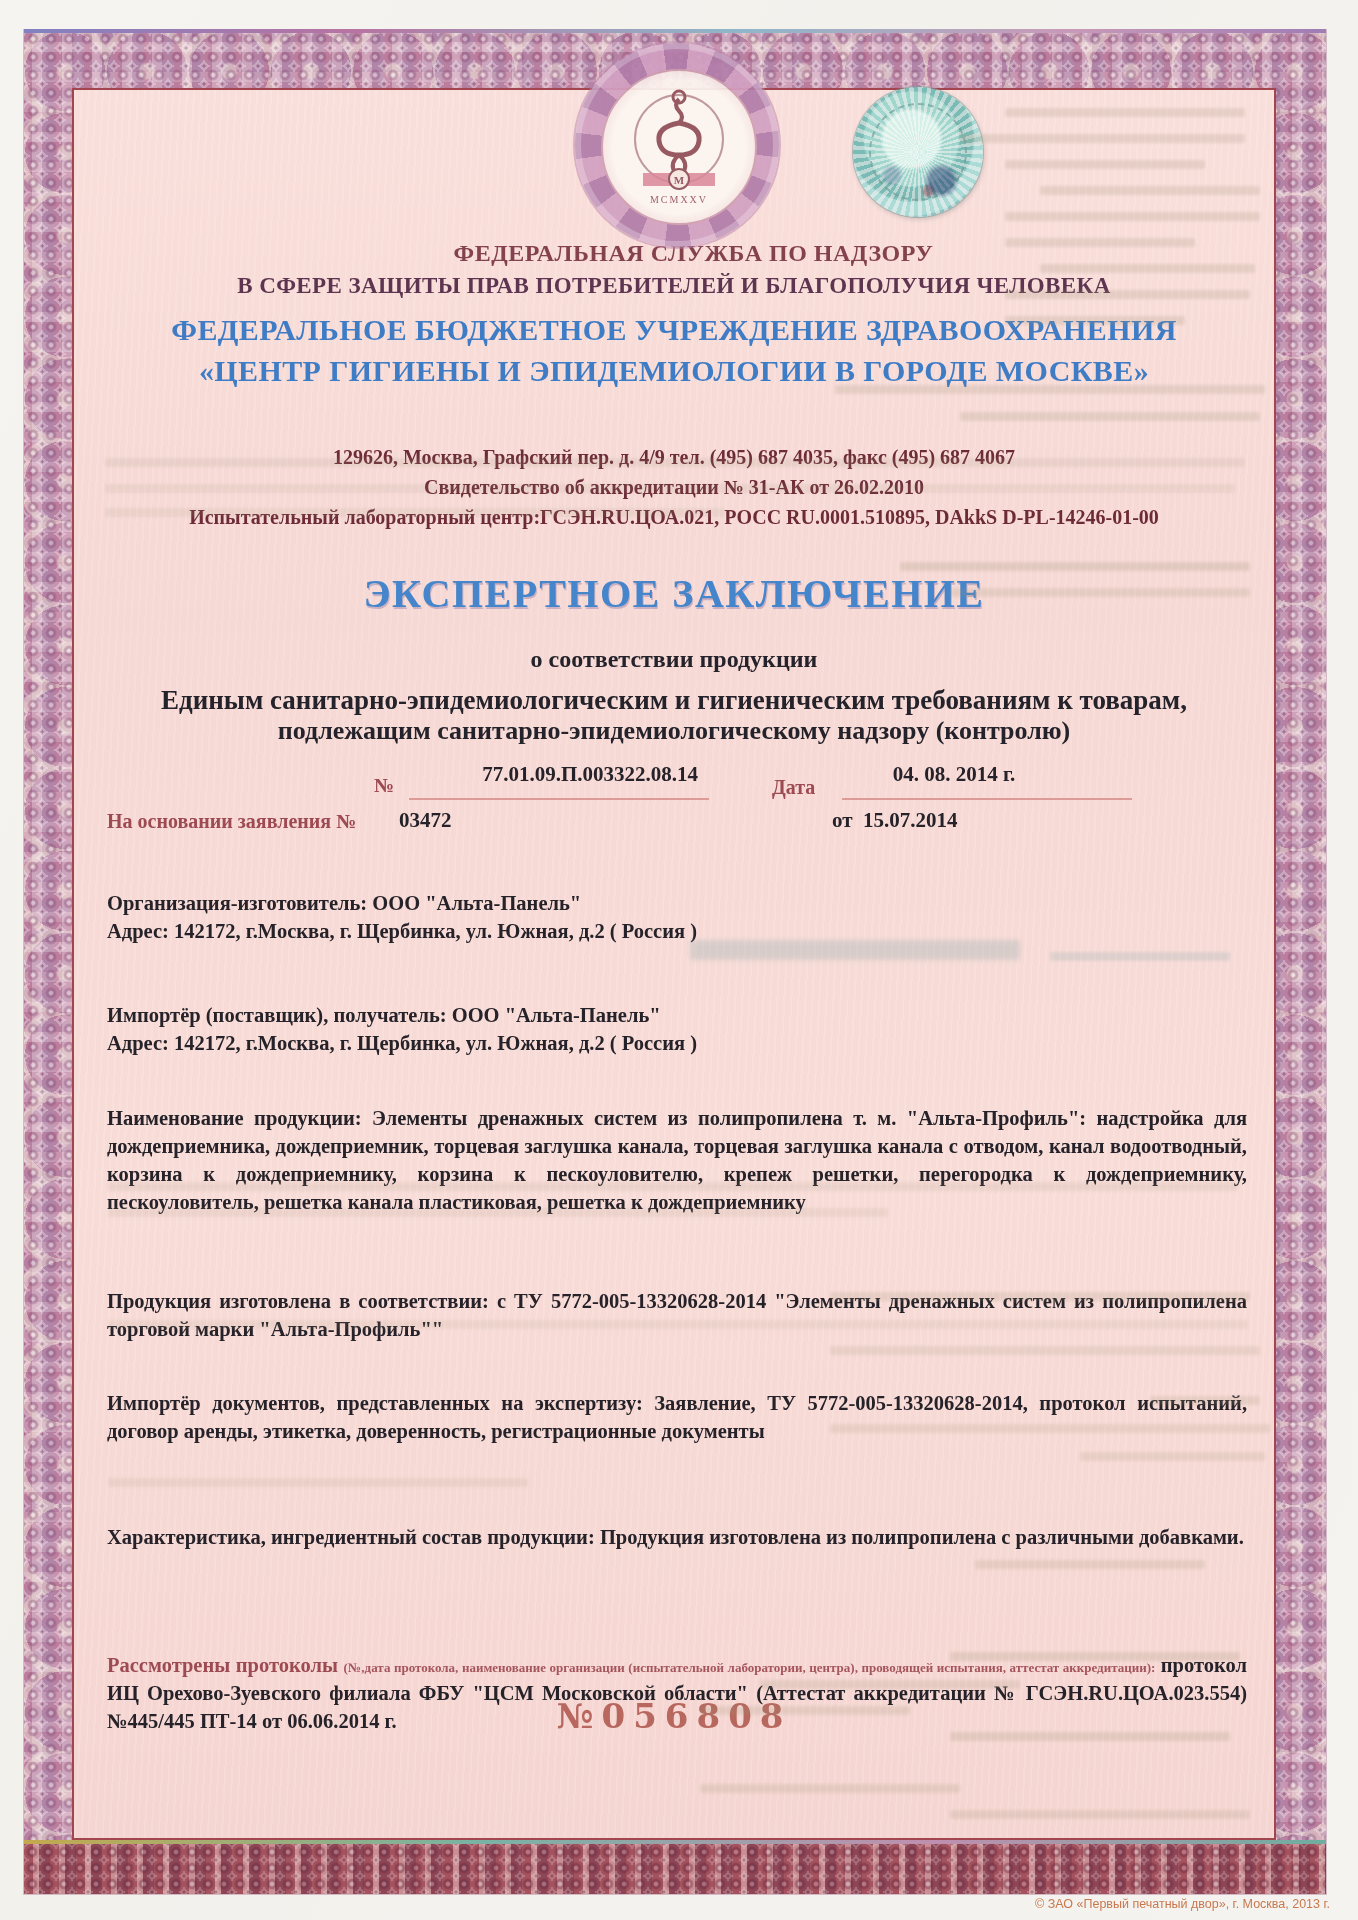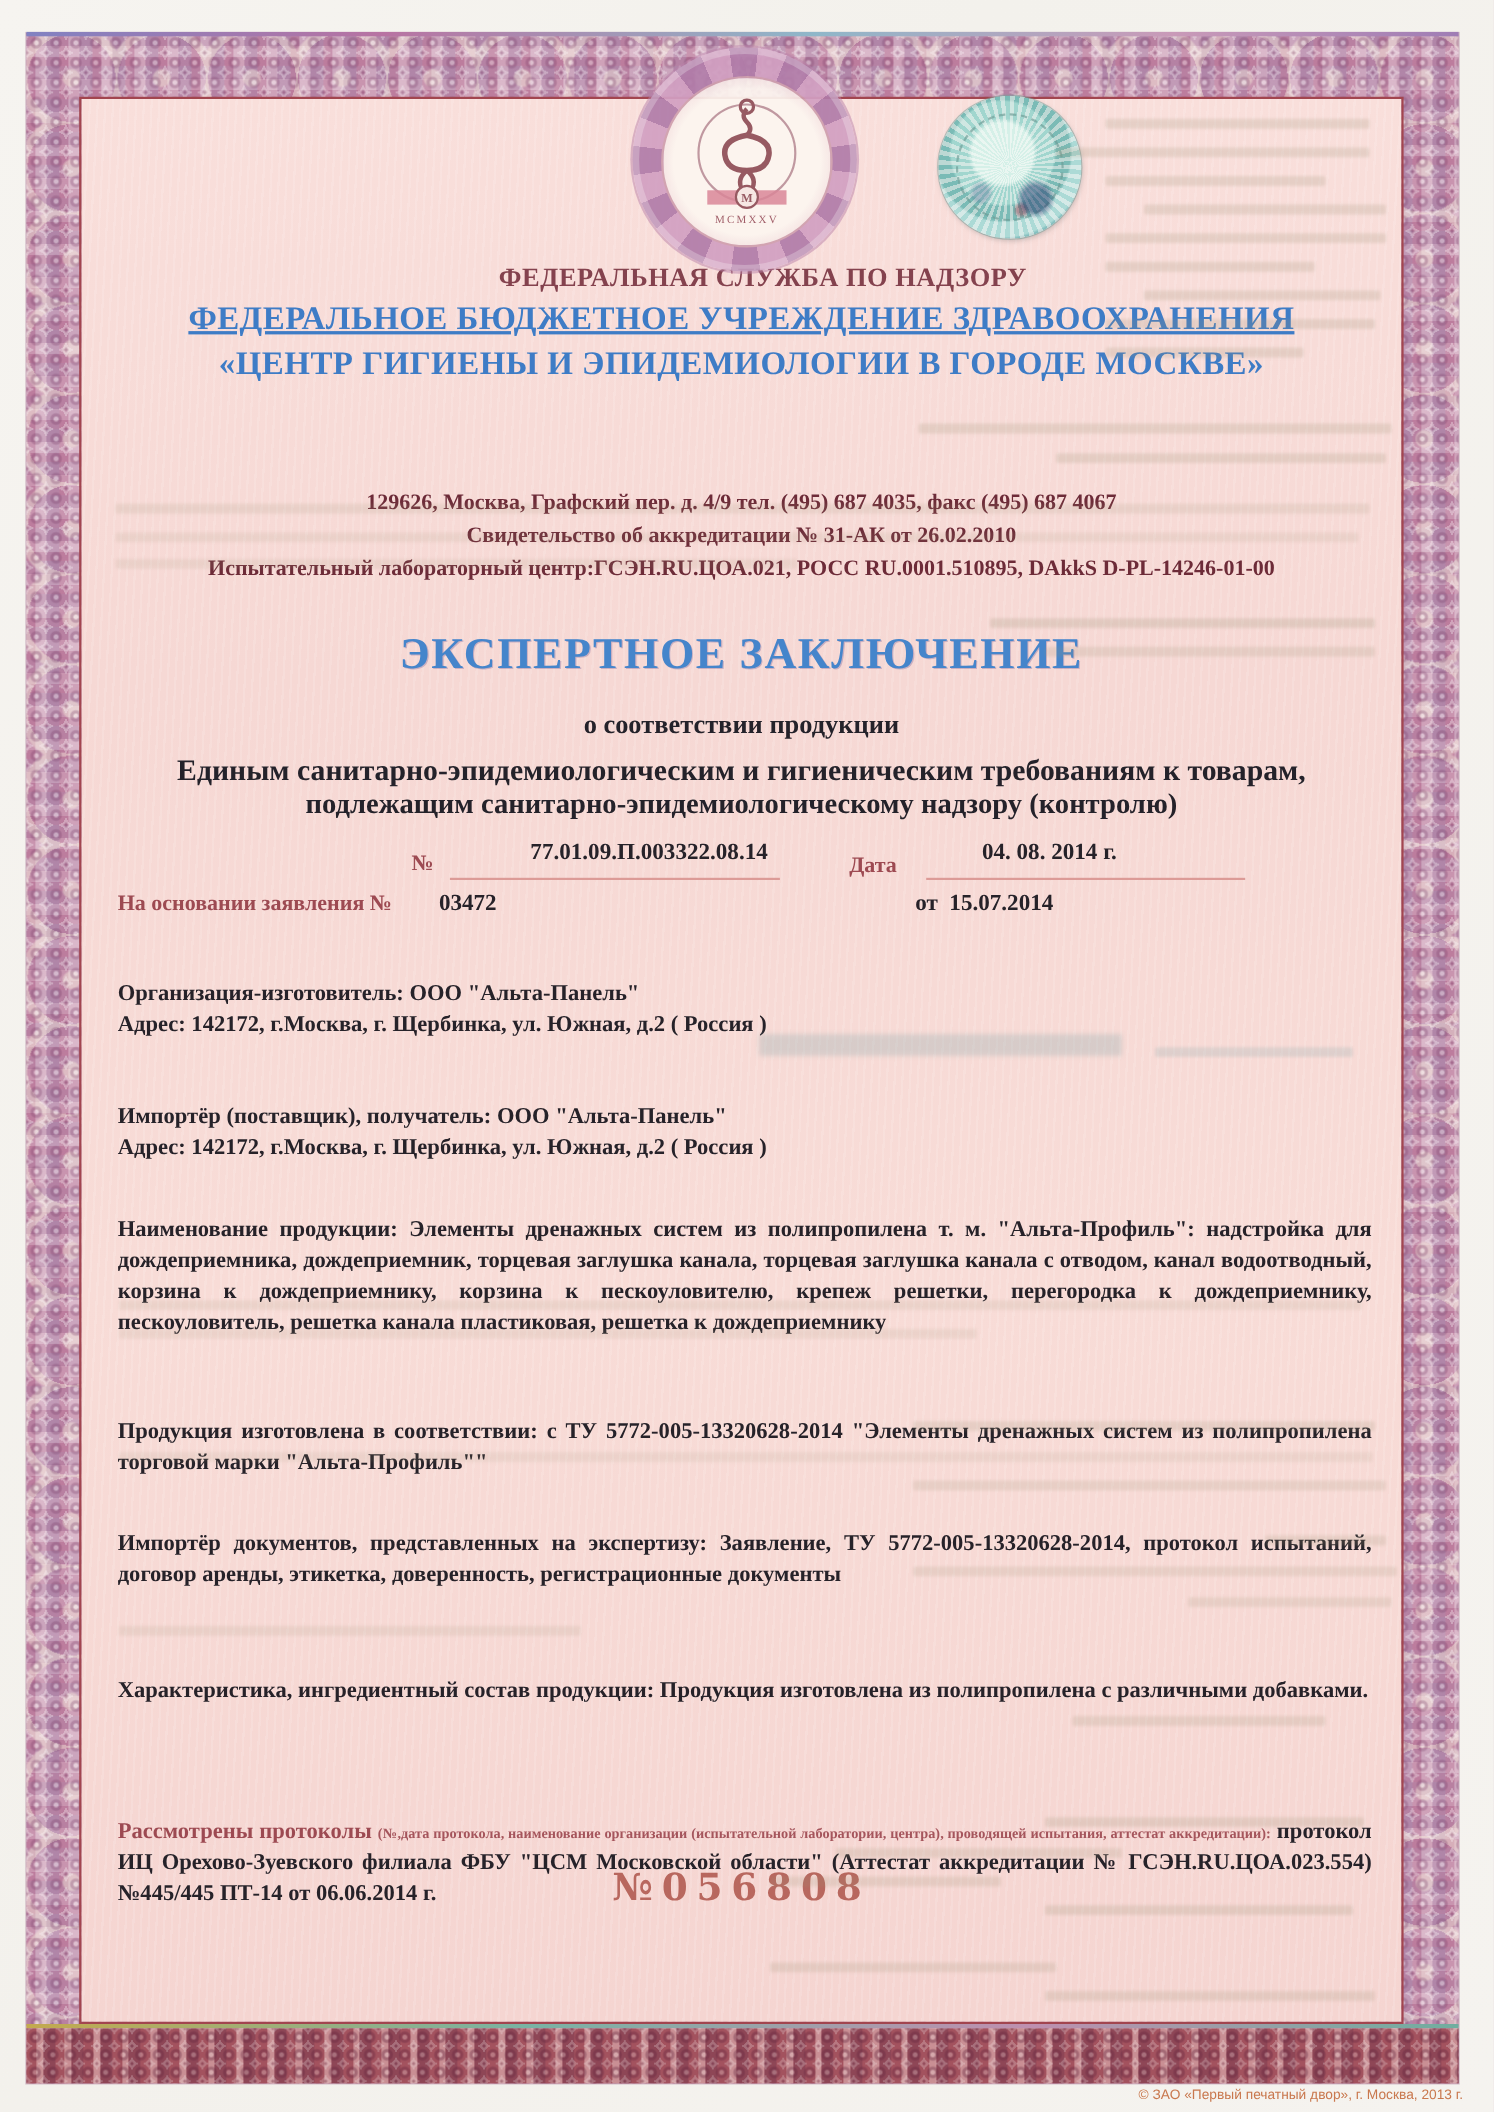--- a/index.html
+++ b/index.html
@@ -97,21 +97,22 @@
 
   <div class="band"></div>
   <div class="edge-top"></div>
   <div class="edge-bottom"></div>
   <div class="band-bottom"></div>
 
   <div class="content">
 
     <div class="center" style="top:150px;">
       <div class="h1" style="margin-bottom:6px;margin-left:39px;">ФЕДЕРАЛЬНАЯ СЛУЖБА ПО НАДЗОРУ</div>
-      <div class="h3" style="margin-bottom:7px;text-decoration:underline;">ФЕДЕРАЛЬНОЕ БЮДЖЕТНОЕ УЧРЕЖДЕНИЕ ЗДРАВООХРАНЕНИЯ</div>
+      <div class="h2" style="margin-bottom:14px;">В СФЕРЕ ЗАЩИТЫ ПРАВ ПОТРЕБИТЕЛЕЙ И БЛАГОПОЛУЧИЯ ЧЕЛОВЕКА</div>
+      <div class="h3" style="margin-bottom:7px;">ФЕДЕРАЛЬНОЕ БЮДЖЕТНОЕ УЧРЕЖДЕНИЕ ЗДРАВООХРАНЕНИЯ</div>
       <div class="h3">«ЦЕНТР ГИГИЕНЫ И ЭПИДЕМИОЛОГИИ В ГОРОДЕ МОСКВЕ»</div>
     </div>
 
     <div class="center" style="top:352px;">
       <div class="contact-line">129626, Москва, Графский пер. д. 4/9 тел. (495) 687 4035, факс (495) 687 4067</div>
       <div class="contact-line">Свидетельство об аккредитации № 31-АК от 26.02.2010</div>
       <div class="contact-line">Испытательный лабораторный центр:ГСЭН.RU.ЦОА.021, РОСС RU.0001.510895, DAkkS D-PL-14246-01-00</div>
     </div>
 
     <div class="center" style="top:556px;">

